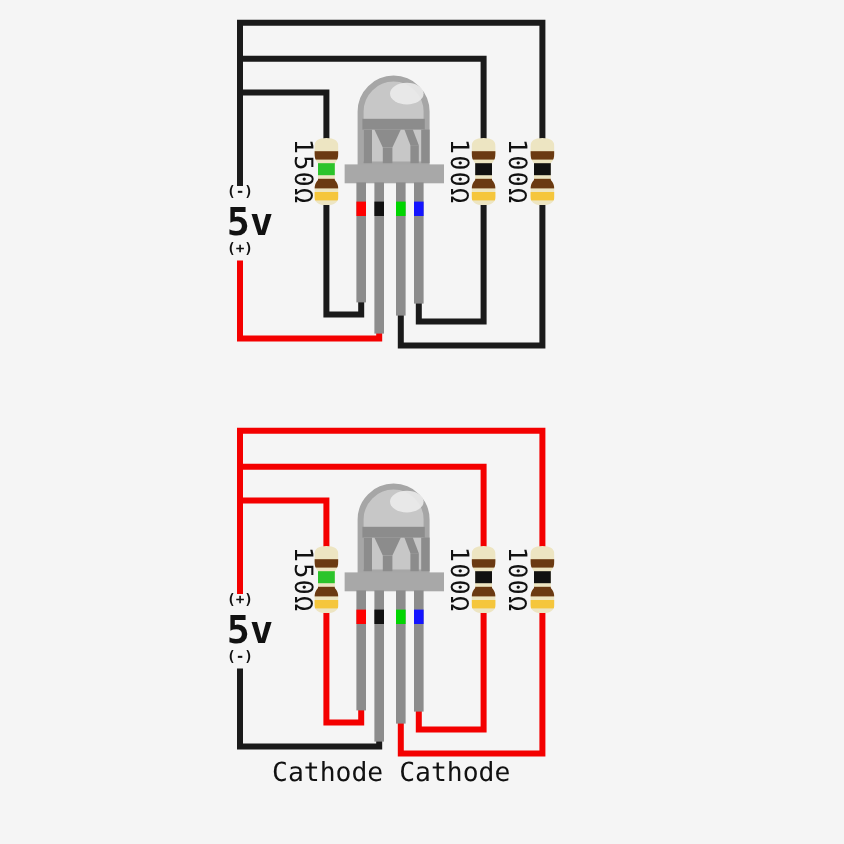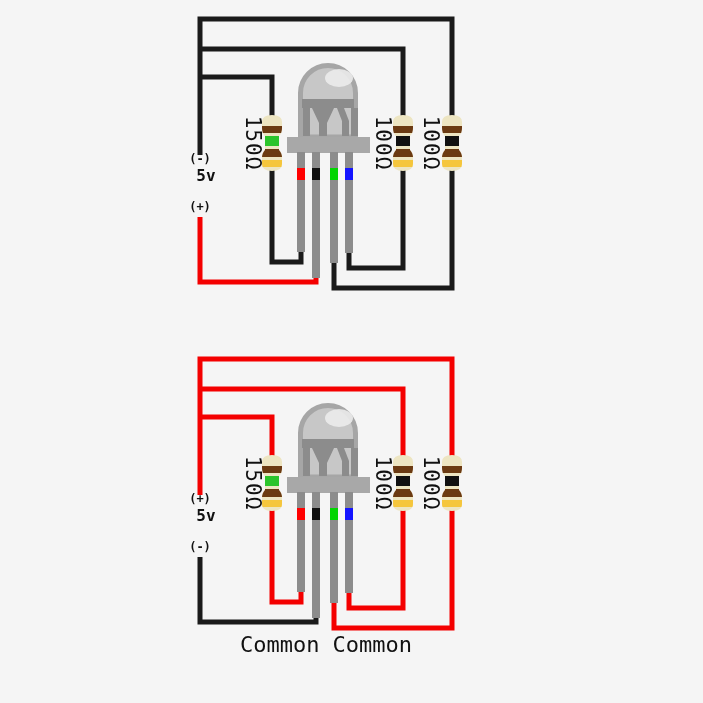--- a/index.html
+++ b/index.html
@@ -38,21 +38,21 @@
   .rlabel-c{left:391px;top:132px;}
 
   .title{position:absolute;left:176px;top:292px;width:300px;text-align:center;
     font-size:22px;color:#111;white-space:nowrap;}
 
   .sign{position:absolute;left:183px;width:34px;text-align:center;
     font-size:12px;font-weight:bold;color:#111;}
   .sign-top{top:152px;}
   .sign-bottom{top:200px;}
   .voltage{position:absolute;left:189px;top:166px;width:34px;text-align:center;
-    font-size:16px;font-weight:bold;color:#111;}
+    font-size:32px;font-weight:bold;color:#111;}
 </style>
 </head>
 <body style="background: rgb(245, 245, 245);">
 
 <div id="canvas" style="background: rgb(245, 245, 245);">
   <div class="diagram" style="top: 0px; --wire-main: #1a1a1a; --wire-common: #f40000;">
 
     <svg class="wires" width="703" height="340" viewBox="0 0 703 340">
       <path class="wire-main" d="M200,155 L200,19 L452,19 L452,288 L334,288 L334,256"></path>
       <path class="wire-main" d="M200,49 L403,49 L403,268 L349,268 L349,247"></path>
@@ -174,15 +174,15 @@
       <div class="band" style="background: rgb(0, 213, 0);"></div>
     </div>
     <div class="leg leg4">
       <div class="band" style="background: rgb(20, 20, 255);"></div>
     </div>
 
     <div class="sign sign-top">(+)</div>
     <div class="voltage">5v</div>
     <div class="sign sign-bottom">(-)</div>
 
-    <div class="title">Common Common</div>
+    <div class="title">Cathode Cathode</div>
   </div>
 </div>
 
 </body></html>

